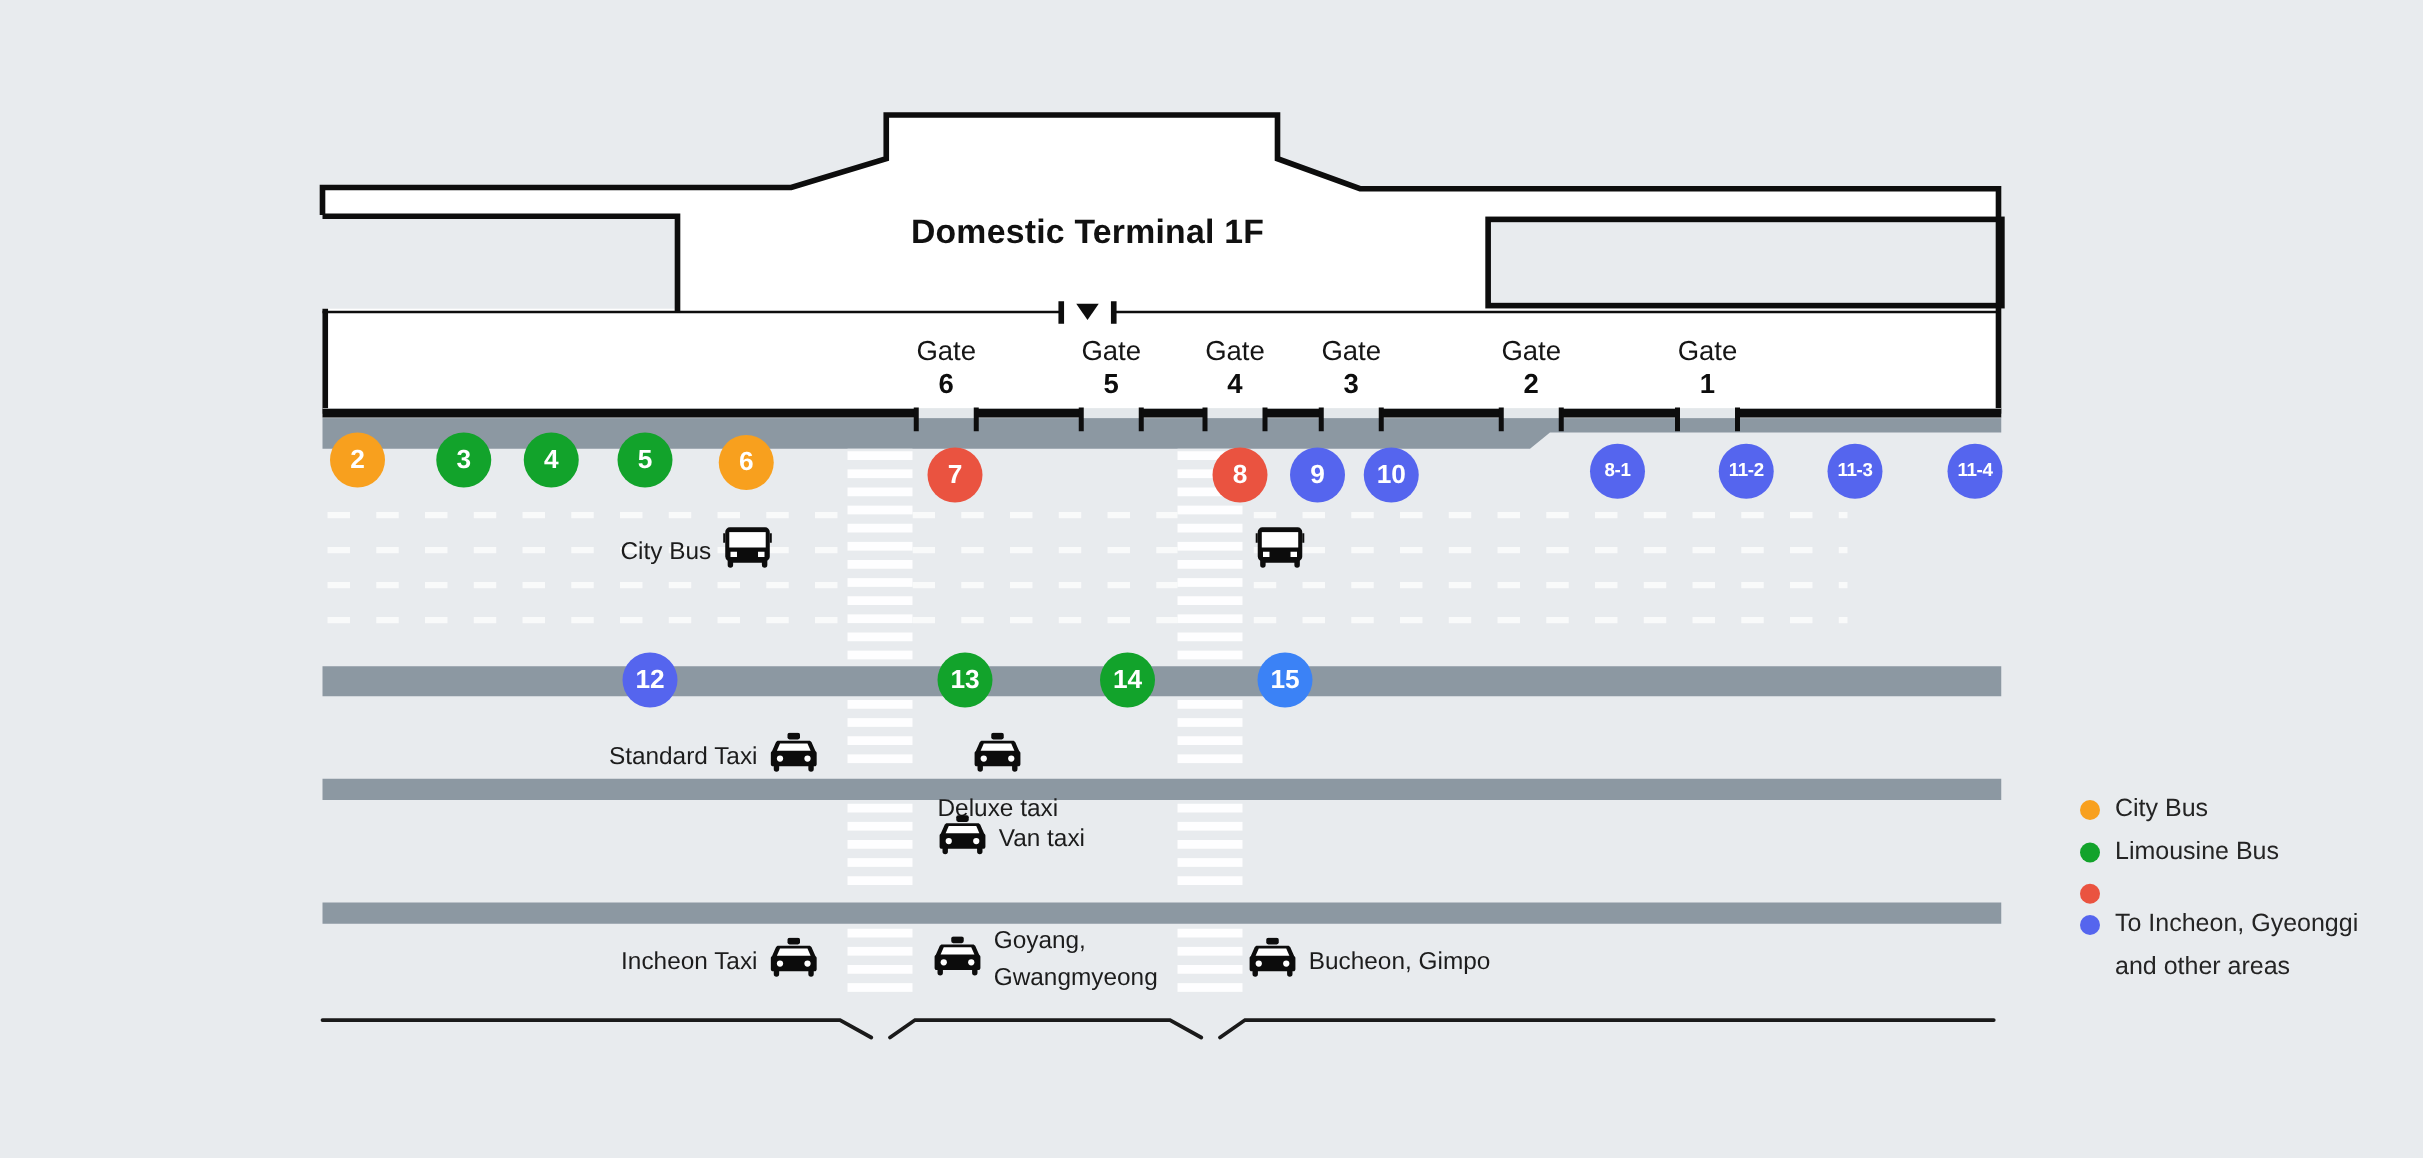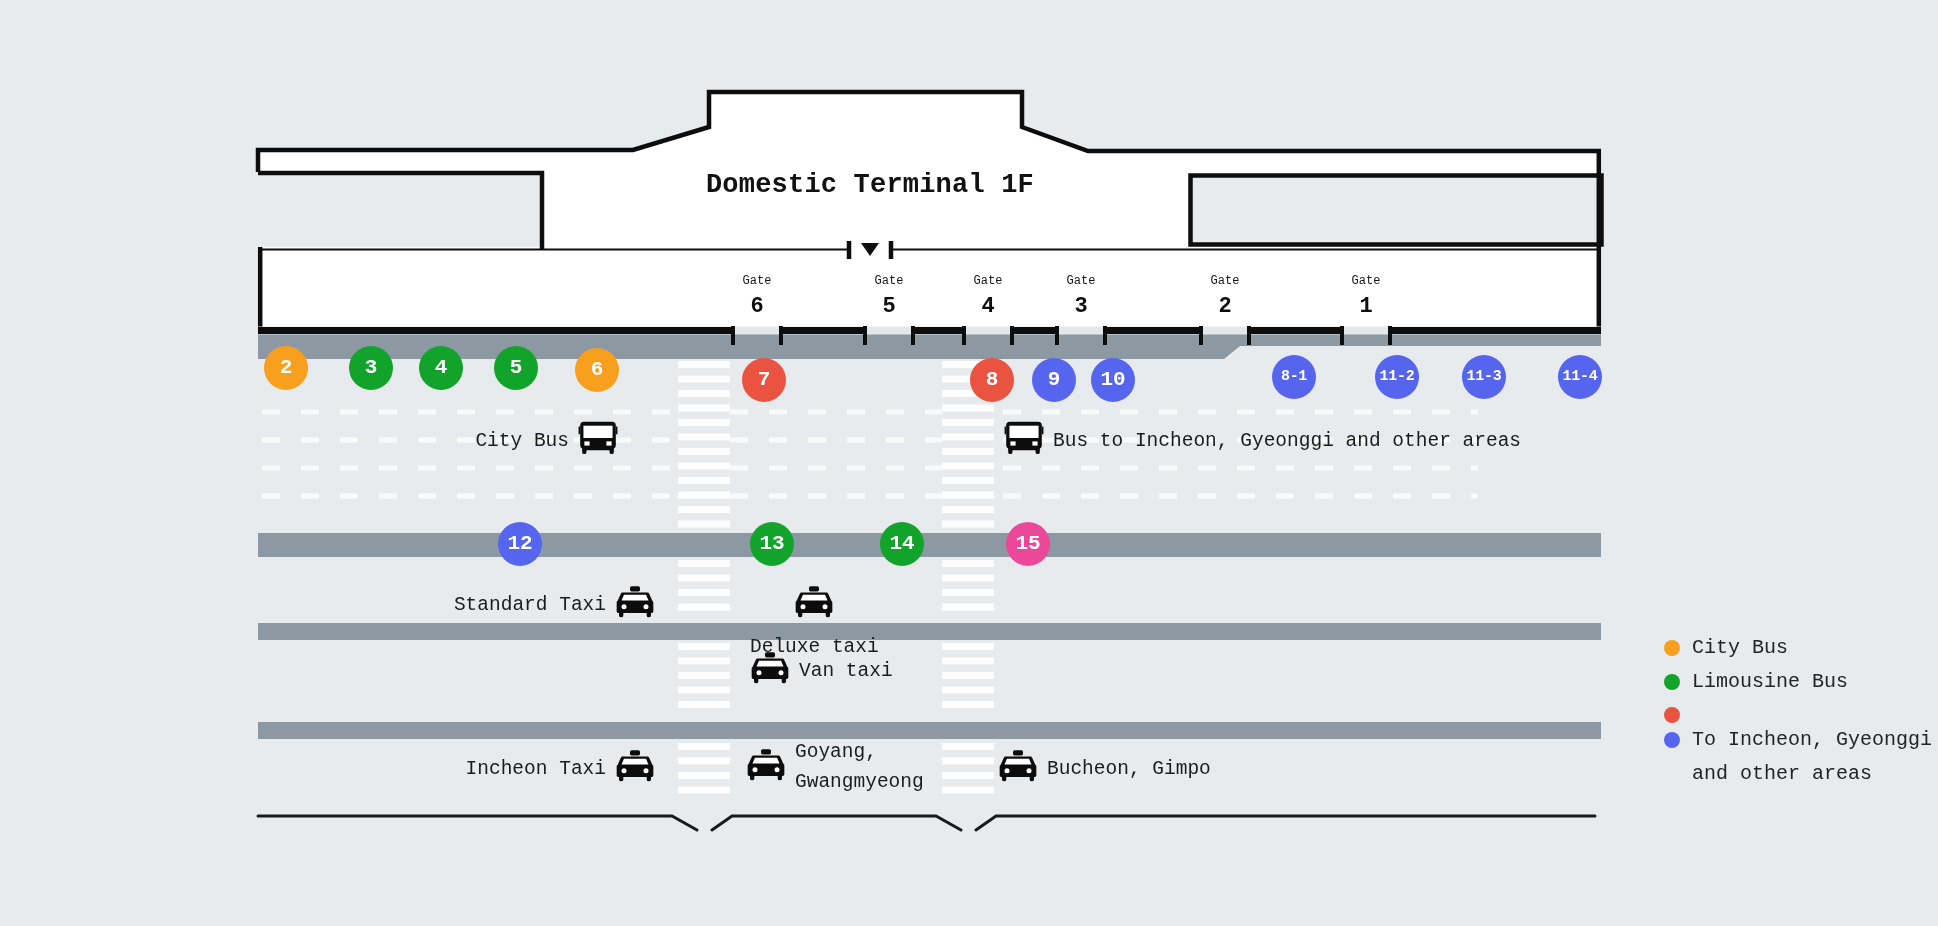--- a/index.html
+++ b/index.html
@@ -1,22 +1,22 @@
 <!DOCTYPE html>
 <html><head>
 <meta charset="utf-8">
 <style>
   html,body{margin:0;padding:0;background:#e8ebee;}
   #canvas{position:relative;width:1938px;height:926px;background:#e8ebee;overflow:hidden;
-          font-family:Liberation Mono, monospace;color:#1c1c1c;}
+          font-family:Liberation Sans, sans-serif;color:#1c1c1c;}
   #basemap{position:absolute;left:0;top:0;}
   #page-title{position:absolute;left:670px;top:170px;width:400px;text-align:center;
               font-size:27px;font-weight:bold;letter-spacing:.2px;color:#111;}
   .gate{position:absolute;width:120px;top:268px;text-align:center;line-height:26px;}
-  .gate .g-word{font-size:12px;color:#151515;}
+  .gate .g-word{font-size:22px;color:#151515;}
   .gate .g-num{font-size:22px;font-weight:bold;color:#0d0d0d;}
   .stop{position:absolute;width:44px;height:44px;border-radius:50%;color:#fff;
         font-weight:bold;text-align:center;line-height:44px;font-size:21px;}
   .stop.small{font-size:15px;letter-spacing:-.3px;}
   .tlabel{position:absolute;display:flex;align-items:center;gap:9px;white-space:nowrap;}
   .tlabel .ltext{font-size:19.5px;color:#1c1c1c;line-height:30px;}
   .tlabel svg{flex:0 0 auto;}
   #legend{position:absolute;left:1664px;top:631px;}
   .legend-entry{display:flex;align-items:flex-start;}
   .legend-dot{width:16px;height:16px;border-radius:50%;margin:9px 12px 0 0;flex:0 0 auto;}
@@ -185,21 +185,21 @@
       <div class="stop" style="left: 970px; top: 358px; background: rgb(234, 83, 64);">8</div>
       <div class="stop" style="left: 1032px; top: 358px; background: rgb(85, 101, 238);">9</div>
       <div class="stop" style="left: 1091px; top: 358px; background: rgb(85, 101, 238);">10</div>
       <div class="stop small" style="left: 1272px; top: 355px; background: rgb(85, 101, 238);">8-1</div>
       <div class="stop small" style="left: 1375px; top: 355px; background: rgb(85, 101, 238);">11-2</div>
       <div class="stop small" style="left: 1462px; top: 355px; background: rgb(85, 101, 238);">11-3</div>
       <div class="stop small" style="left: 1558px; top: 355px; background: rgb(85, 101, 238);">11-4</div>
       <div class="stop" style="left: 498px; top: 522px; background: rgb(85, 101, 238); text-align: center;">12</div>
       <div class="stop" style="left: 750px; top: 522px; background: rgb(18, 163, 43);">13</div>
       <div class="stop" style="left: 880px; top: 522px; background: rgb(18, 163, 43);">14</div>
-      <div class="stop" style="left: 1006px; top: 522px; background: #ec4899; text-align: center;">15</div>
+      <div class="stop" style="left: 1006px; top: 522px; background: #3b82f6; text-align: center;">15</div>
     </div>
 
   <div id="tlabels">
       <div class="tlabel" style="right: 1320px; top: 421px;">
         <div class="ltext">
           <div>City Bus</div>
         </div>
         <span><svg width="40" height="34" viewBox="0 0 24 21">
             <path fill="#0c0c0c" d="M3.3 0.5h17.4A2.3 2.3 0 0 1 23 2.8V15c0 .9-.5 1.6-1.2 2v2.1a1.35 1.35 0 0 1-2.7 0V18H4.9v1.1a1.35 1.35 0 0 1-2.7 0V17A2.3 2.3 0 0 1 1 15V2.8A2.3 2.3 0 0 1 3.3 0.5z"></path>
             <path fill="#0c0c0c" d="M0 3.4h1v4.8H0zM23 3.4h1v4.8h-1z"></path>
@@ -209,23 +209,20 @@
           </svg></span>
       </div>
       <div class="tlabel" style="left: 1004px; top: 421px;">
         <span><svg width="40" height="34" viewBox="0 0 24 21">
             <path fill="#0c0c0c" d="M3.3 0.5h17.4A2.3 2.3 0 0 1 23 2.8V15c0 .9-.5 1.6-1.2 2v2.1a1.35 1.35 0 0 1-2.7 0V18H4.9v1.1a1.35 1.35 0 0 1-2.7 0V17A2.3 2.3 0 0 1 1 15V2.8A2.3 2.3 0 0 1 3.3 0.5z"></path>
             <path fill="#0c0c0c" d="M0 3.4h1v4.8H0zM23 3.4h1v4.8h-1z"></path>
             <rect x="3" y="2.9" width="18" height="7.6" fill="#fff"></rect>
             <rect x="3.6" y="12.6" width="3.2" height="2.6" fill="#fff"></rect>
             <rect x="17.2" y="12.6" width="3.2" height="2.6" fill="#fff"></rect>
           </svg></span>
-        <div class="ltext">
-          <div>Bus to Incheon, Gyeonggi and other areas</div>
-        </div>
       </div>
       <div class="tlabel" style="right: 1283px; top: 586px;">
         <div class="ltext">
           <div>Standard Taxi</div>
         </div>
         <span><svg width="40" height="32" viewBox="0 0 24 19">
             <rect x="9" y="0" width="6" height="3.2" rx="1" fill="#0c0c0c"></rect>
             <path fill="#0c0c0c" d="M4.6 3.8h14.8c.5 0 .9.3 1.1.7l1.9 4.3c.4.2.6.6.6 1v5.3c0 .6-.4 1-1 1h-.4v1.3a1.3 1.3 0 0 1-2.6 0v-1.3H5v1.3a1.3 1.3 0 0 1-2.6 0v-1.3H2c-.6 0-1-.4-1-1V9.8c0-.4.2-.8.6-1l1.9-4.3c.2-.4.6-.7 1.1-.7z"></path>
             <path fill="#fff" d="M5.4 5.2h13.2l1.5 3.4H3.9z"></path>
             <circle cx="5.4" cy="12.4" r="1.5" fill="#fff"></circle>

